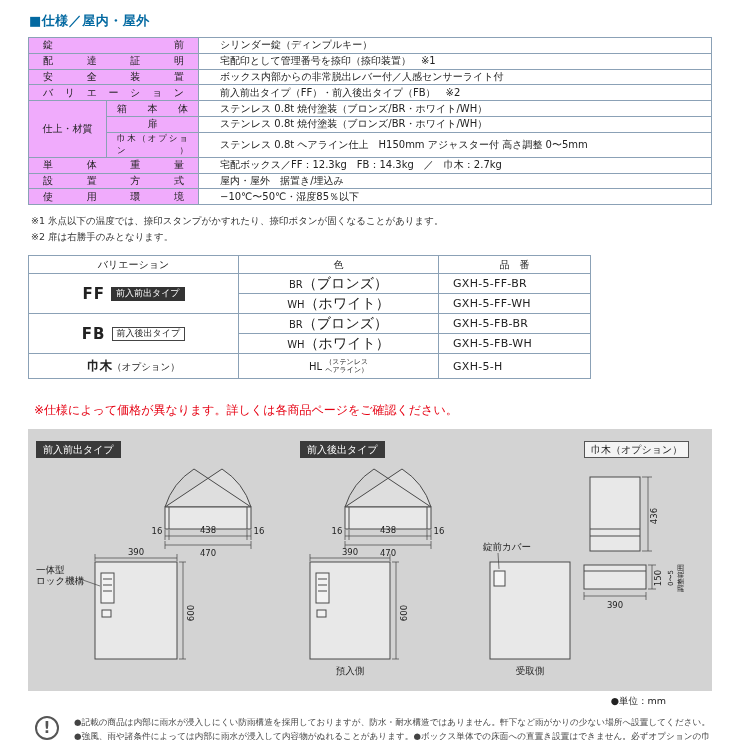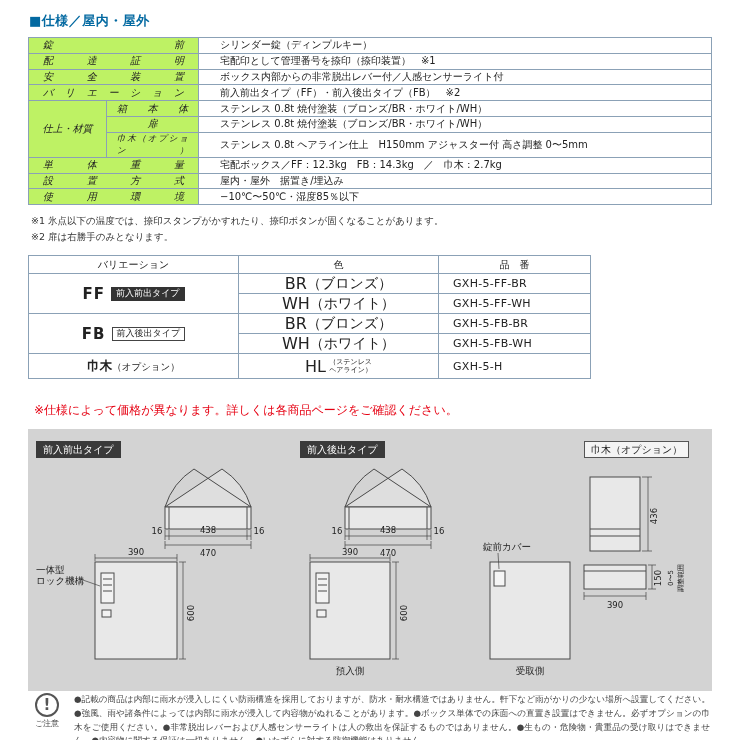--- a/index.html
+++ b/index.html
@@ -5,42 +5,42 @@
   * { margin:0; padding:0; box-sizing:border-box; }
   html,body { width:740px; height:740px; overflow:hidden; }
   body { background:#fff; font-family:"DejaVu Sans", sans-serif; color:#222; }
   .page { padding:8px 28px 0 28px; }
 
   .title { font-size:13px; font-weight:bold; color:#0369a1; margin:4px 0 7px 1px; letter-spacing:.5px; }
 
   
   .spec-table { width:684px; border-collapse:collapse; table-layout:fixed; margin-bottom:8px; border:1px solid #7d95ac; }
   .spec-table th, .spec-table td { border:1px solid #8ba1b6; height:15.8px; font-size:10px; font-weight:normal; vertical-align:middle; }
-  .spec-table th.lbl { background:#bef264; padding:0 14px;font-style:italic; }
+  .spec-table th.lbl { background:#f0abfc; padding:0 14px; }
   .spec-table th.grp { text-align:center; padding:0 4px; }
   .spec-table th.sub { padding:0 10px; }
   .spec-table th.sub.small .just { font-size:8.5px; }
   .spec-table td.val { background:#fff; padding:0 21px; text-align:left; white-space:nowrap; overflow:hidden; }
   .just { display:block; width:100%; text-align:justify; text-align-last:justify; }
   .center-lbl { display:block; width:100%; text-align:center; }
 
   .footnotes { font-size:9.5px; color:#333; line-height:1.7; margin:0 0 10px 3px; }
 
   
   .var-table { width:562px; border-collapse:collapse; table-layout:fixed; border:1px solid #7d95ac; }
   .var-table th, .var-table td { border:1px solid #8ba1b6; font-weight:normal; text-align:center; vertical-align:middle; font-size:10px; }
   .var-table thead th { height:18px; background:#fff; }
   .var-table th.sp { letter-spacing:10px; text-indent:10px; }
   .var-table td { height:20px; }
   .vcell { text-align:center; }
   .code { font-size:15px; font-weight:bold; letter-spacing:1px; vertical-align:middle; }
   .badge { display:inline-block; font-size:9px; line-height:1.25; padding:1.5px 5px; margin-left:6px; vertical-align:middle; white-space:nowrap; }
   .badge.dark { background:#333; color:#fff; }
   .badge.outline { background:#fff; color:#222; border:1px solid #444; padding:0.5px 4px; }
-  td.color .ccode { font-size:16px; vertical-align:middle; }
+  td.color .ccode { font-size:10px; vertical-align:middle; }
   td.color .cname { font-size:14px; vertical-align:middle; }
   td.color .cname2 { display:inline-block; font-size:7px; line-height:1.2; text-align:left; vertical-align:middle; }
   td.pno { text-align:left; padding-left:14px; font-size:11px; letter-spacing:.3px;margin-left:28px; }
   tr.cont td { border-top:1px dashed #8ba1b6; }
   tr.opt td { height:25px; }
   .opt-label { font-size:12.5px; font-weight:bold; }
   .opt-suffix { font-size:9.5px; }
 
   .price-note { color:#e60012; font-weight:normal; font-size:12px; margin:23px 0 10px 6px; }
 
@@ -323,20 +323,21 @@
       <text class="dim" x="587" y="179" text-anchor="middle">390</text>
       <text class="dim7" x="645" y="149" text-anchor="middle" transform="rotate(-90 645 149)">0〜5</text>
       <text class="dim7" x="655" y="149" text-anchor="middle" transform="rotate(-90 655 149)">調整範囲</text>
     </svg>
 
     <div class="dbadge dark" style="left:8px;">前入前出タイプ</div>
     <div class="dbadge dark" style="left:272px;">前入後出タイプ</div>
     <div class="dbadge outline" style="left:556px;">巾木（オプション）</div>
   </div>
 
+  <div class="unit-note">●単位：mm</div>
 
   <div class="caution">
     <div class="caution-icon">
       <div class="circle">!</div>
       <div class="icon-label">ご注意</div>
     </div>
     <p class="caution-text">●記載の商品は内部に雨水が浸入しにくい防雨構造を採用しておりますが、防水・耐水構造ではありません。軒下など雨がかりの少ない場所へ設置してください。●強風、雨や諸条件によっては内部に雨水が浸入して内容物がぬれることがあります。●ボックス単体での床面への直置き設置はできません。必ずオプションの巾木をご使用ください。●非常脱出レバーおよび人感センサーライトは人の救出を保証するものではありません。●生もの・危険物・貴重品の受け取りはできません。●内容物に関する保証は一切ありません。●いたずらに対する防御機能はありません。</p>
   </div>
 
 </div>

